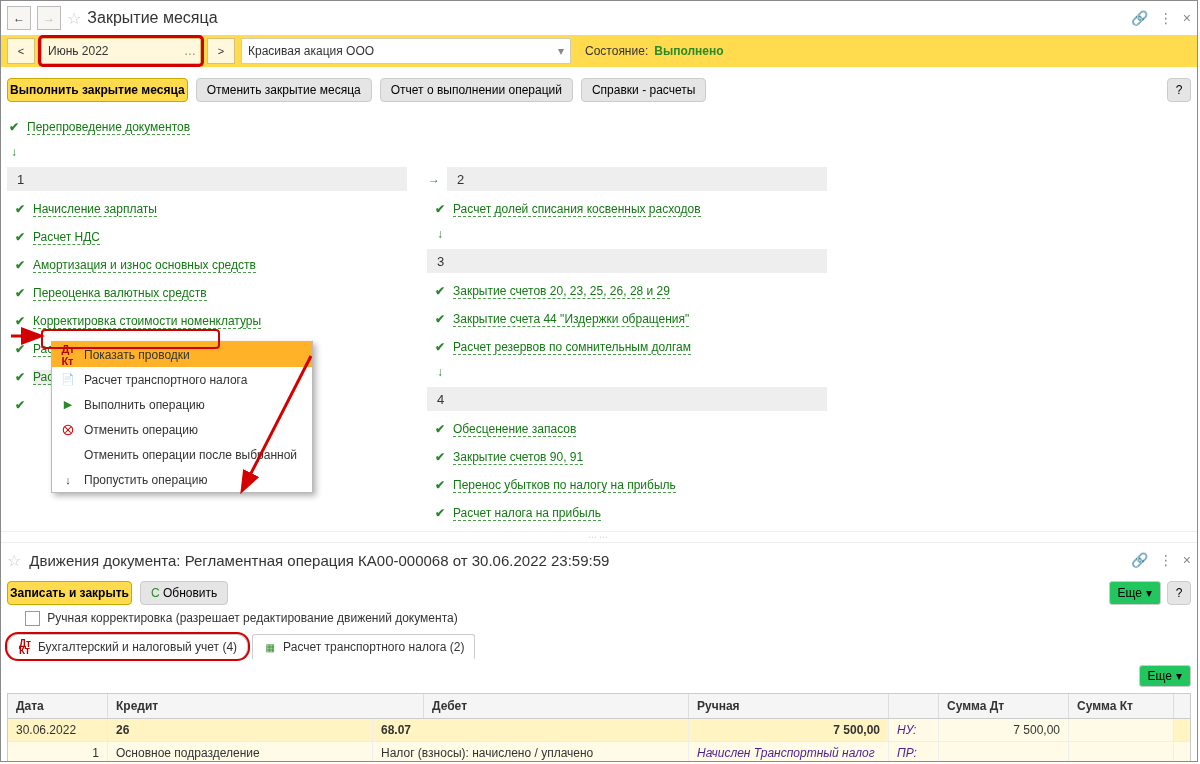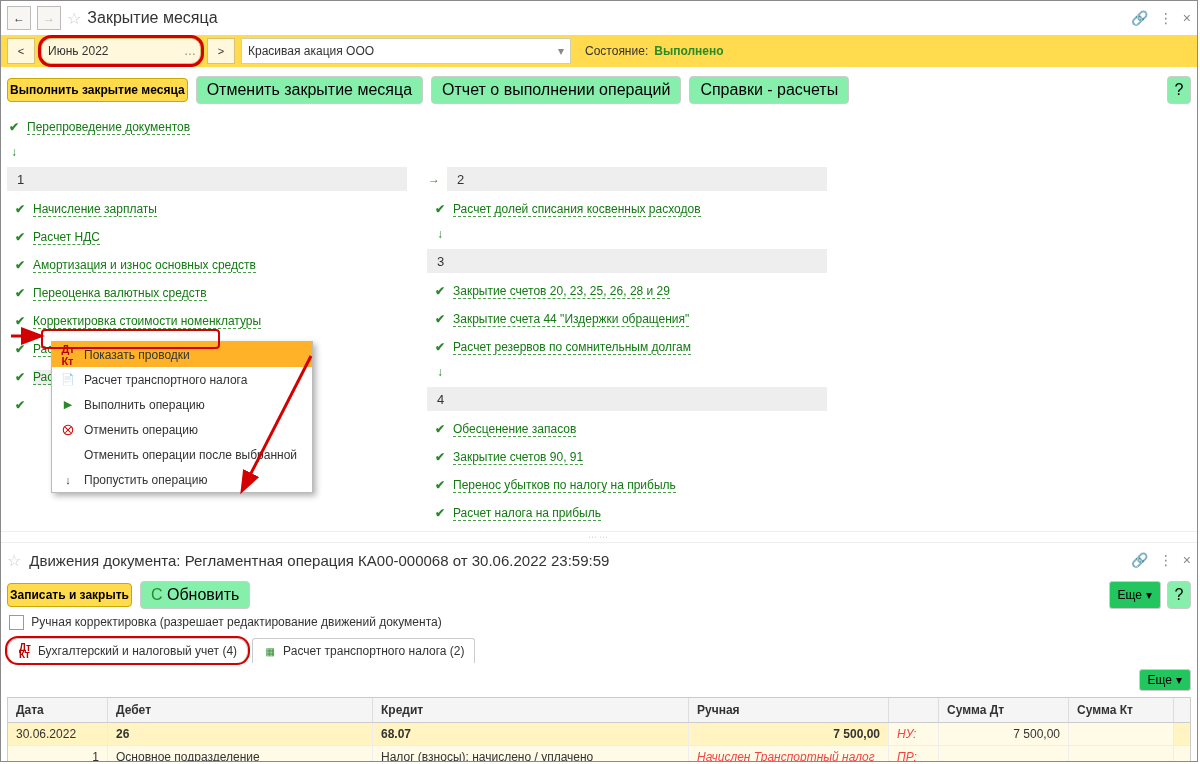--- a/index.html
+++ b/index.html
@@ -10,28 +10,28 @@
 .nav-btn.disabled{color:#bbb}
 .star{color:#ccc;font-size:16px;cursor:pointer}
 .title-text{font-size:16px;font-weight:400}
 .title-actions{margin-left:auto;display:flex;gap:10px;color:#888;align-items:center}
 .title-actions span{cursor:pointer;font-size:14px}
 
 .yellow-bar{background:#ffdb4d;height:32px;display:flex;align-items:center;padding:0 6px;gap:6px}
 .pale-nav{width:26px;height:24px;background:#fff8dc;border:1px solid #d8c173;display:flex;align-items:center;justify-content:center;cursor:pointer;font-size:11px}
 .period-box{position:relative;width:146px;height:24px;background:#fff8dc;border:1px solid #d8c173;display:flex;align-items:center;padding:0 6px;font-size:12px}
 .period-box .dots{position:absolute;right:4px;color:#888}
-.hl-red{box-shadow:0 0 0 3px #d40000;border-radius:10px}
+.hl-red{box-shadow:0 0 0 3px #d40000;border-radius:2px}
 .org-select{width:316px;height:24px;background:#fff;border:1px solid #cfcfb0;display:flex;align-items:center;padding:0 6px;justify-content:space-between}
 .state-label{margin-left:8px;font-size:12px}
 .state-val{color:#2a8a2a;font-weight:700}
 
 .btn-row{display:flex;align-items:center;padding:6px;gap:8px;height:34px}
 .ybtn{background:#ffdb4d;border:1px solid #c9a800;border-radius:4px;padding:4px 2px;font-weight:700;cursor:pointer;font-size:12px}
-.wbtn{background:#86efac;border:1px solid #ccc;border-radius:4px;padding:4px 10px;cursor:pointer;font-size:16px}
+.wbtn{background:#e5e5e5;border:1px solid #ccc;border-radius:4px;padding:4px 10px;cursor:pointer;font-size:12px}
 .wbtn.q{width:24px;padding:4px 0;text-align:center;margin-left:auto}
 
 .link-row{display:flex;align-items:center;gap:6px;padding:2px 6px;height:24px}
 .chk{color:#2a8a2a;font-weight:700;width:14px;text-align:center}
 .arrow-down{color:#2a8a2a;font-weight:700;width:14px;text-align:center}
 .glnk{color:#137a13;text-decoration:none;border-bottom:1px dashed #4a9a4a;cursor:pointer}
 
 .stages{display:flex;padding:0 6px;gap:20px}
 .col{width:400px}
 .stage-hdr{background:#eee;height:24px;display:flex;align-items:center;padding-left:10px;font-size:13px;margin:4px 0}
@@ -57,21 +57,21 @@
 .hl-tab{box-shadow:0 0 0 2px #d40000;border-radius:11px}
 .tool-row3{display:flex;justify-content:flex-end;padding:6px}
 
 .tbl{border:1px solid #ccc;margin:0 6px}
 .thead{display:flex;background:#f5f5f5;border-bottom:1px solid #ccc}
 .th{padding:5px 8px;font-weight:700;font-size:12px;border-right:1px solid #ddd;box-sizing:border-box}
 .trow{display:flex;border-bottom:1px solid #eee}
 .td{padding:4px 8px;font-size:12px;border-right:1px solid #eee;box-sizing:border-box}
 .yr{background:#fff4c2}
 .yr2{background:#fffbe6}
-.ital{font-style:italic;color:#ef4444}
+.ital{font-style:italic;color:#4c1d95}
 .rj{text-align:right}
 
 .c-date{width:100px}.c-deb{width:265px}.c-cred{width:316px}.c-sum{width:200px}.c-lab{width:50px}.c-dt{width:130px}.c-kt{width:105px}
 </style>
 </head>
 <body>
 
 <div class="frame">
 
   <div class="top-title-row">
@@ -268,21 +268,21 @@
     <button class="wbtn"><span style="color:#2a8a2a">С</span> <span>Обновить</span></button>
     <div style="margin-left:auto;display:flex;gap:6px">
       <button class="more-btn">
           <span>Еще</span>
           <span>▾</span>
         </button>
       <button class="wbtn q">?</button>
     </div>
   </div>
 
-  <div style="padding:2px 8px">
+  <div style="padding:2px 24px">
     <span class="chkbox"></span>
     <span>Ручная корректировка (разрешает редактирование движений документа)</span>
   </div>
 
   <div class="tabs">
     <div class="tab hl-tab">
         <span class="tab-ic" style="color:#b00;font-weight:700;line-height:7px">Дт<br>Кт</span>
         <span>Бухгалтерский и налоговый учет (4)</span>
       </div>
     <div class="tab">
@@ -294,22 +294,22 @@
   <div class="tool-row3">
     <button class="more-btn">
         <span>Еще</span>
         <span>▾</span>
       </button>
   </div>
 
   <div class="tbl">
     <div class="thead">
       <div class="th c-date">Дата</div>
+      <div class="th c-cred">Кредит</div>
       <div class="th c-deb">Дебет</div>
-      <div class="th c-cred">Кредит</div>
       <div class="th c-sum">Ручная</div>
       <div class="th c-lab"></div>
       <div class="th c-dt">Сумма Дт</div>
       <div class="th c-kt">Сумма Кт</div>
     </div>
     <div class="trow yr">
       <div class="td c-date">30.06.2022</div>
       <div class="td c-deb" style="font-weight:700">26</div>
       <div class="td c-cred" style="font-weight:700">68.07</div>
       <div class="td c-sum rj" style="font-weight:700">7 500,00</div>

